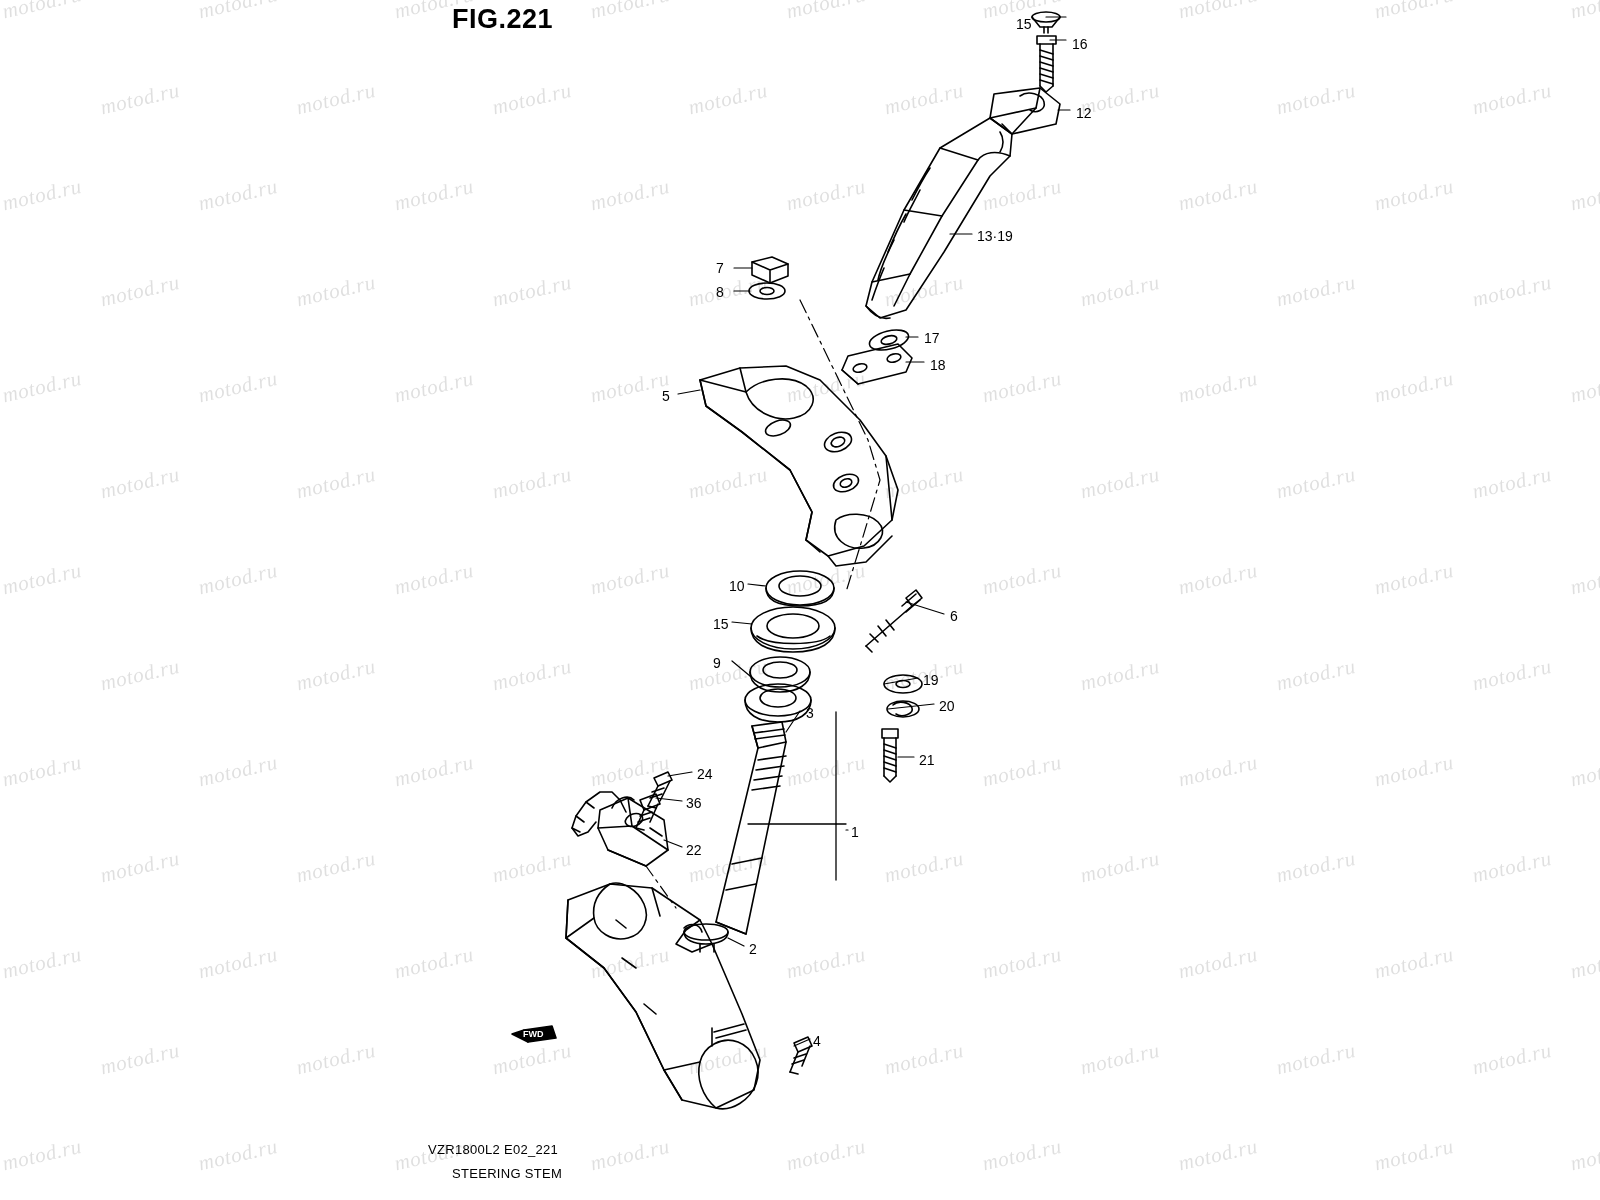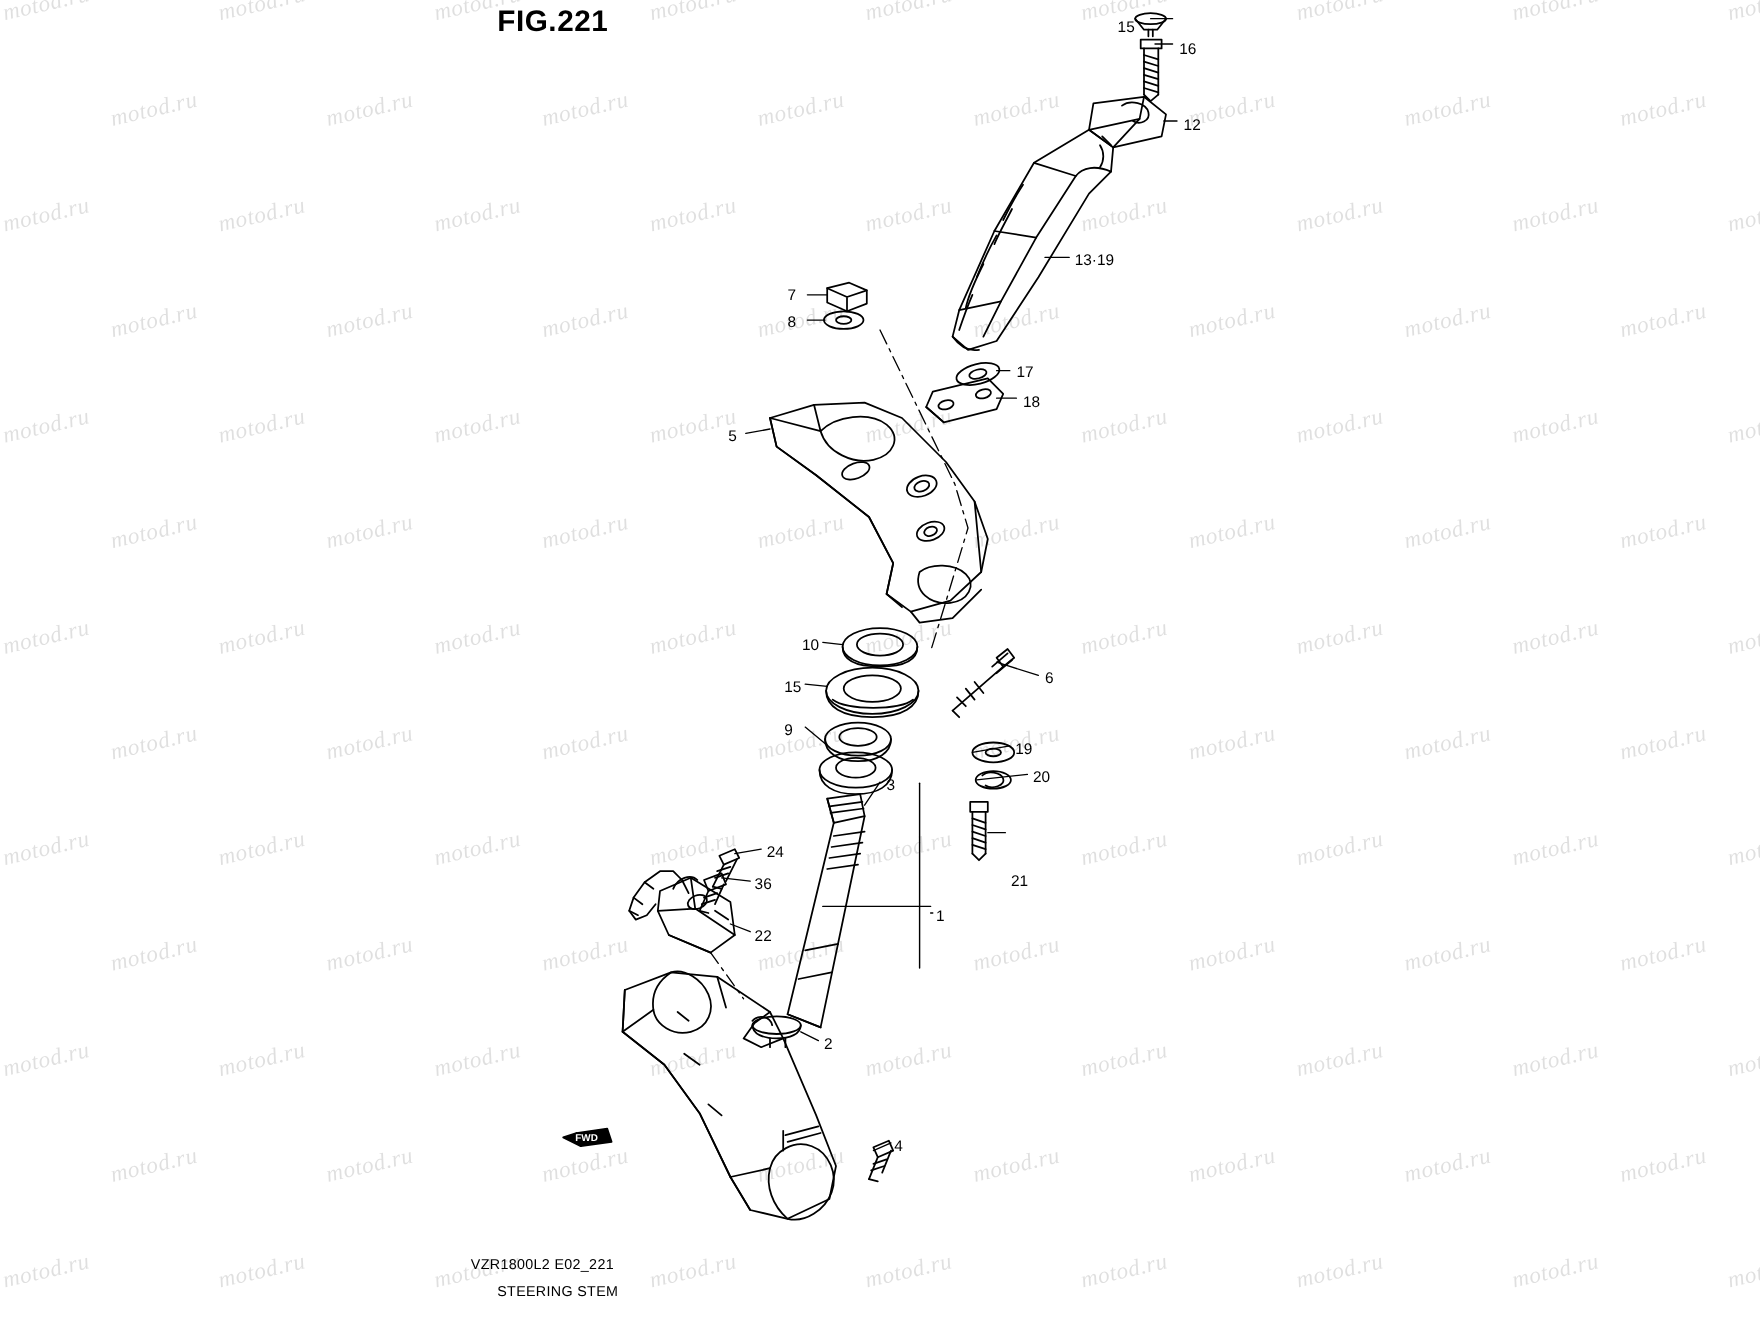--- a/index.html
+++ b/index.html
@@ -463,20 +463,20 @@
     <div class="callout" style="left: 924px; top: 330px;">17</div>
     <div class="callout" style="left: 930px; top: 357px;">18</div>
     <div class="callout" style="left: 662px; top: 388px;">5</div>
     <div class="callout" style="left: 729px; top: 578px;">10</div>
     <div class="callout" style="left: 950px; top: 608px;">6</div>
     <div class="callout" style="left: 713px; top: 616px;">15</div>
     <div class="callout" style="left: 713px; top: 655px;">9</div>
     <div class="callout" style="left: 923px; top: 672px;">19</div>
     <div class="callout" style="left: 939px; top: 698px; text-align: center;">20</div>
     <div class="callout" style="left: 806px; top: 705px;">3</div>
-    <div class="callout" style="left: 919px; top: 752px; margin-top: 40px;">21</div>
+    <div class="callout" style="left: 919px; top: 752px;">21</div>
     <div class="callout" style="left: 697px; top: 766px;">24</div>
     <div class="callout" style="left: 686px; top: 795px;">36</div>
     <div class="callout" style="left: 851px; top: 824px;">1</div>
     <div class="callout" style="left: 686px; top: 842px;">22</div>
     <div class="callout" style="left: 749px; top: 941px;">2</div>
     <div class="callout" style="left: 813px; top: 1033px;">4</div>
   </div>
 
 </body></html>

